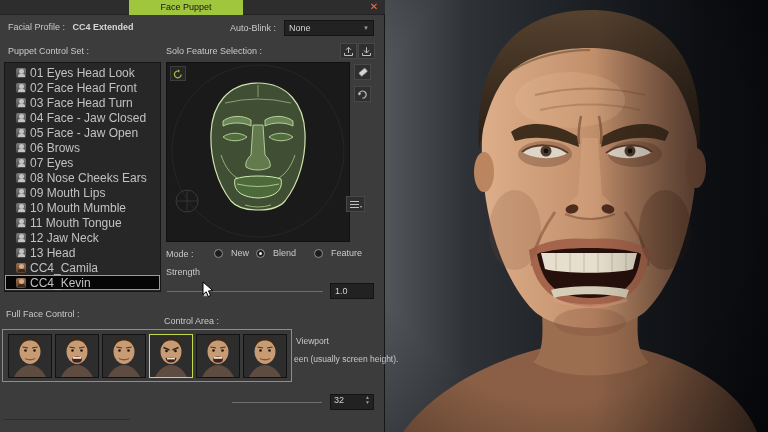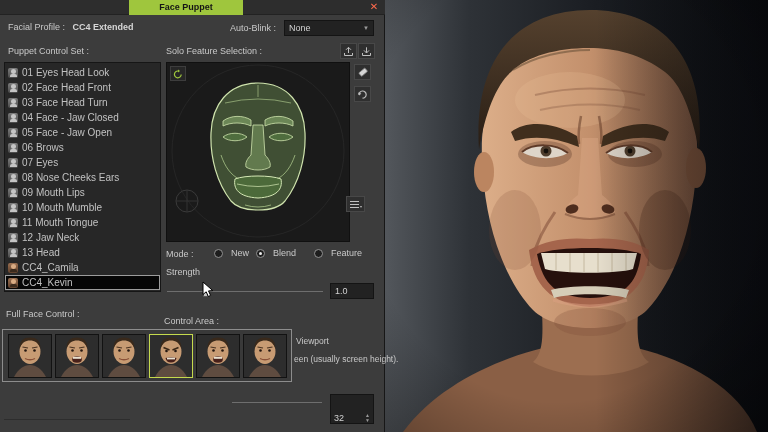--- a/index.html
+++ b/index.html
@@ -7,36 +7,36 @@
   .screen{position:relative;width:768px;height:432px;overflow:hidden;
     font-family:"Liberation Sans","DejaVu Sans",sans-serif;font-size:9px;color:#c9c9c9;background:#14171c}
 
   
   .viewport{position:absolute;left:385px;top:0;width:383px;height:432px;background:#14171c}
 
   
   .panel{position:absolute;left:0;top:0;width:385px;height:432px;background:#3c3c3c;border-right:1px solid #171717}
   .titlebar{position:absolute;left:0;top:0;width:385px;height:15px;background:#2d2d2d;border-bottom:1px solid #222}
   .titletab{position:absolute;left:129px;top:0;width:114px;height:15px;background:#9fc63d;color:#151515;
-    font-size:9px;font-weight:bold;text-align:center;line-height:15px}
+    font-size:9px;font-weight:normal;text-align:center;line-height:15px}
   .closebtn{position:absolute;right:5px;top:0;width:12px;height:14px;color:#ff6a4d;font-size:10px;line-height:14px;text-align:center;cursor:pointer}
 
   .lbl{position:absolute;font-size:9px;color:#c9c9c9;white-space:nowrap}
   .lbl b{font-weight:bold;color:#d6d6d6}
 
   .dd{position:absolute;left:284px;top:20px;width:90px;height:16px;background:#222;border:1px solid #141414;
     display:flex;align-items:center;justify-content:space-between;padding:0 4px;color:#d2d2d2;cursor:pointer}
   .dd .arr{font-size:6px;color:#9a9a9a}
 
   .ibtn{position:absolute;width:17px;height:16px;background:#2f2f2f;border:1px solid #484848;
     display:flex;align-items:center;justify-content:center;cursor:pointer}
 
   
   .list{position:absolute;left:4px;top:62px;width:157px;height:230px;background:#272727;border:1px solid #161616;padding-top:2px;overflow:hidden}
-  .li{display:flex;align-items:center;gap:4px;height:15px;padding:0 3px;font-size:10px;color:#c2c2c2;cursor:pointer;white-space:nowrap}
+  .li{display:flex;align-items:center;gap:4px;height:15px;padding:0 11px;font-size:12px;color:#c2c2c2;cursor:pointer;white-space:nowrap}
   .li .ico{width:10px;height:10px;border-radius:2px;background:linear-gradient(#7b7b7b,#4a4a4a);flex:0 0 auto;position:relative}
   .li .ico::after{content:"";position:absolute;left:2.5px;top:1.5px;width:5px;height:4.5px;border-radius:50%;background:#c4c4c4}
   .li .ico::before{content:"";position:absolute;left:1.5px;top:6.5px;width:7px;height:3px;border-radius:2px 2px 0 0;background:#c4c4c4}
   .li.av .ico{background:linear-gradient(#9a6f50,#5e3f2b)}
   .li.av .ico::after{background:#d9ac84}
   .li.av .ico::before{background:#3a2a1d}
   .li.sel{background:#060606;box-shadow:inset 0 0 0 1px #9c9c9c}
 
   
   .preview{position:absolute;left:166px;top:62px;width:184px;height:180px;background:#1a1a1a;border:1px solid #101010}
@@ -46,22 +46,22 @@
   
   .radio{position:absolute;display:flex;align-items:center;gap:8px;cursor:pointer}
   .rdot{width:9px;height:9px;border-radius:50%;border:1px solid #929292;background:#1d1d1d;position:relative;flex:0 0 auto}
   .radio.on .rdot::after{content:"";position:absolute;left:2px;top:2px;width:3px;height:3px;border-radius:50%;background:#ececec}
 
   
   .track{position:absolute;height:1px;background:#6e6e6e}
   .handle{position:absolute;width:5px;height:11px;background:#c2c2c2;border:1px solid #555}
   .valbox{position:absolute;width:44px;height:15px;background:#222;border:1px solid #141414;color:#d2d2d2;
     display:flex;align-items:center;padding:7px 4px}
-  .spin{position:absolute;left:330px;top:394px;width:44px;height:30px;background:#222;border:1px solid #141414;color:#d2d2d2;
-    display:flex;align-items:flex-end;justify-content:space-between;padding:0 3px}
+  .spin{position:absolute;left:330px;top:394px;width:44px;height:16px;background:#222;border:1px solid #141414;color:#d2d2d2;
+    display:flex;align-items:flex-start;justify-content:space-between;padding:0 3px}
   .spin .arrs{display:flex;flex-direction:column;line-height:5px;font-size:5px;color:#999;cursor:pointer}
 
   
   .popup{position:absolute;left:2px;top:329px;width:290px;height:53px;background:#393939;border:1px solid #8d8d8d;z-index:6}
   .thumb{position:absolute;top:4px;width:44px;height:44px;border:1px solid #121212;background:#2b2b2b;overflow:hidden;cursor:pointer}
   .thumb:nth-of-type(1){left:5px}.thumb:nth-of-type(2){left:52px}.thumb:nth-of-type(3){left:99px}
   .thumb:nth-of-type(4){left:146px}.thumb:nth-of-type(5){left:193px}.thumb:nth-of-type(6){left:240px}
   .thumb.sel{box-shadow:inset 0 0 0 2px #c5da4d;border-color:#c5da4d}
 
   .hline{position:absolute;background:#585858;height:1px}

